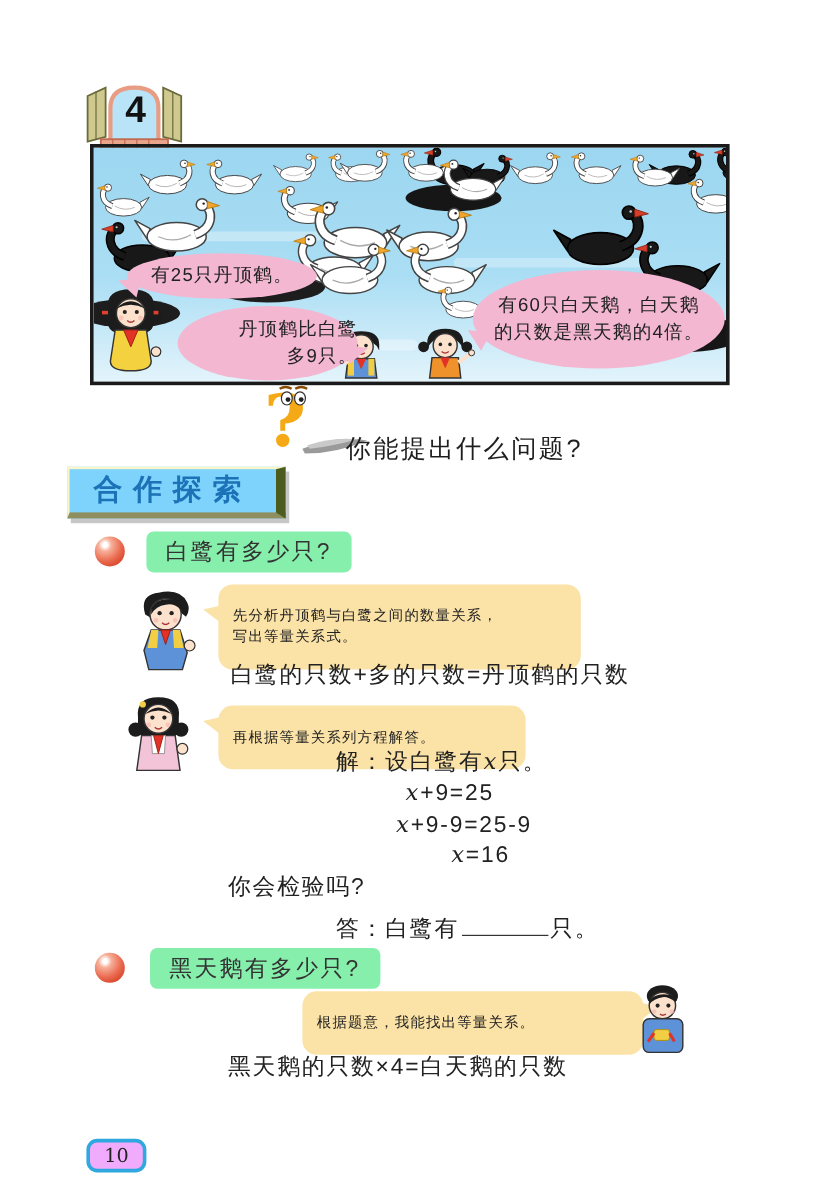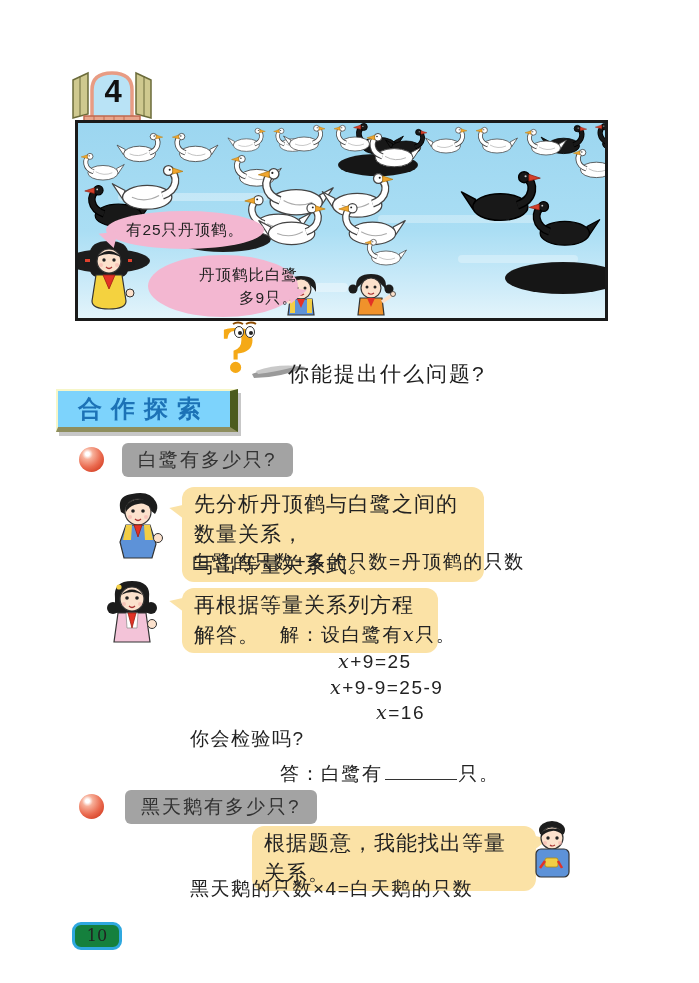--- a/index.html
+++ b/index.html
@@ -29,36 +29,36 @@
   
   #banner{left:56px;top:389px;width:172px;height:36px;background:#7dd3fc;
           border-top:2px solid #F6F6C8;border-left:2px solid #F6F6C8;
           border-right:8px solid #4C5B1E;border-bottom:5px solid #8E8E5E;
           box-shadow:3px 4px 0 rgba(130,130,130,.45);
           text-align:center;line-height:36px;}
   #banner span{font-size:24px;font-weight:bold;color:#1C72B6;letter-spacing:9px;}
 
   .sphere{position:absolute;width:25px;height:25px;border-radius:50%;
           background:radial-gradient(circle at 34% 28%,#fff 0 8%,#F7B09A 22%,#EA6B50 55%,#D43F24 85%);}
-  .q-label{position:absolute;background:#a3a3a3;border-radius:6px;padding:4px 16px;
+  .q-label{position:absolute;background:#86efac;border-radius:6px;padding:4px 16px;
            font-size:19px;letter-spacing:2px;color:#333;}
 
-  .y-bubble{position:absolute;background:#FBE2A6;border-radius:12px;padding:2px 12px;
-            font-size:21px;line-height:1.45;color:#222;letter-spacing:1px;}
+  .y-bubble{position:absolute;background:#FBE2A6;border-radius:12px;padding:18px 12px;
+            font-size:12px;line-height:1.45;color:#222;letter-spacing:1px;}
   .ytailL{position:absolute;left:-13px;top:16px;width:0;height:0;border-top:6px solid transparent;
           border-bottom:9px solid transparent;border-right:16px solid #FBE2A6;transform:rotate(8deg);}
   .ytailR{position:absolute;right:-13px;top:8px;width:0;height:0;border-top:6px solid transparent;
           border-bottom:9px solid transparent;border-left:16px solid #FBE2A6;transform:rotate(-8deg);}
 
   .body-text{position:absolute;font-size:19px;letter-spacing:1.5px;color:#222;}
   .math .v{font-family:"DejaVu Serif",serif;font-style:italic;font-size:19px;}
   .blank{display:inline-block;width:72px;height:1em;border-bottom:1.6px solid #333;
          vertical-align:baseline;margin:0 2px;}
 
-  #page-badge{left:72px;top:922px;width:44px;height:22px;background:#15803d;
+  #page-badge{left:72px;top:949px;width:44px;height:22px;background:#f0abfc;
               border:3px solid #2FA8DF;border-radius:9px;text-align:center;
               font-family:"DejaVu Serif",serif;font-size:16px;line-height:22px;color:#222;}
 </style>
 </head>
 <body>
 
 <div id="page">
 
   <svg width="0" height="0" style="position:absolute">
     <defs>
@@ -189,20 +189,25 @@
 
     <div class="pink-bubble" style="left:28px;top:88px;width:158px;height:38px">
       <div class="tailL" style="left:-8px;top:18px;transform:rotate(14deg)"></div>
       <span>有25只丹顶鹤。</span>
     </div>
     <div class="pink-bubble" style="left:70px;top:132px;width:150px;height:62px;text-align:right;padding-left:20px;box-sizing:border-box">
       <div class="tailR" style="right:-9px;top:30px;transform:rotate(-12deg)"></div>
       <span>丹顶鹤比白鹭</span>
       <span>多9只。</span>
     </div>
+    <div class="pink-bubble" style="left:316px;top:102px;width:210px;height:82px">
+      <div class="tailL" style="left:-6px;bottom:18px;transform:rotate(28deg)"></div>
+      <span>有60只白天鹅，白天鹅</span>
+      <span>的只数是黑天鹅的4倍。</span>
+    </div>
   </div>
 
   <svg class="abs" style="left:216px;top:320px" width="96" height="66">
     <path d="M36 54 Q62 43 90 47 Q64 58 38 58 Z" fill="#9a9a9a"></path>
     <path d="M40 51 Q60 44 82 46 Q60 52 42 54 Z" fill="#c9c9c9"></path>
     <text x="4" y="52" font-family="'DejaVu Serif',serif" font-size="60" font-weight="bold" fill="#F5A916">?</text>
     <ellipse cx="23" cy="12" rx="4.5" ry="5.5" fill="#fff" stroke="#333" stroke-width="1"></ellipse>
     <ellipse cx="34" cy="12" rx="4.5" ry="5.5" fill="#fff" stroke="#333" stroke-width="1"></ellipse>
     <circle cx="24" cy="13" r="2" fill="#222"></circle>
       <circle cx="35" cy="13" r="2" fill="#222"></circle>

